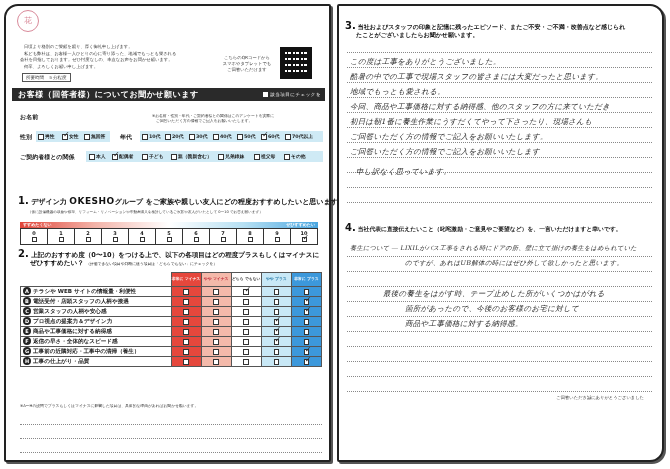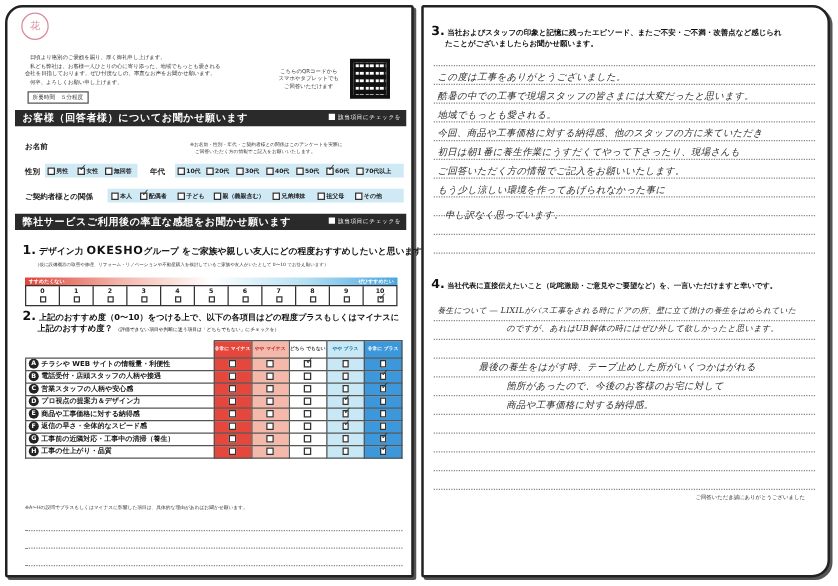--- a/index.html
+++ b/index.html
@@ -138,24 +138,20 @@
   <div class="label" style="left:20px;top:153px">ご契約者様との関係</div>
   <div class="opt-band" style="left:86px;top:151px;width:237px"></div>
   <div class="opt" style="left:89px;top:153px"><span class="box"></span><span>本人</span></div>
   <div class="opt" style="left:112px;top:153px"><span class="box checked"></span><span>配偶者</span></div>
   <div class="opt" style="left:142px;top:153px"><span class="box"></span><span>子ども</span></div>
   <div class="opt" style="left:171px;top:153px"><span class="box"></span><span>親（義親含む）</span></div>
   <div class="opt" style="left:218px;top:153px"><span class="box"></span><span>兄弟姉妹</span></div>
   <div class="opt" style="left:254px;top:153px"><span class="box"></span><span>祖父母</span></div>
   <div class="opt" style="left:284px;top:153px"><span class="box"></span><span>その他</span></div>
 
-  <div class="bar" style="top:171px">
-    <span>弊社サービスご利用後の率直な感想をお聞かせ願います</span>
-    <span class="check-note"><span class="cb"></span><span>該当項目にチェックを</span></span>
-  </div>
 
   <div class="q-title" style="left:18px;top:195px">
     <span class="q-num">1.</span>
     <span>デザイン力</span>
     <span class="q-brand">OKESHO</span><span>グループ をご家族や親しい友人にどの程度おすすめしたいと思いますか？</span>
   </div>
   <div class="note-small" style="left:28px;top:210px;font-size:3.6px">（仮に設備機器の取替や修理、リフォーム・リノベーションや不動産購入を検討しているご家族や友人がいたとして 0〜10 でお答え願います）</div>
 
   <div class="scale-bar">
     <span class="l">すすめたくない</span>
@@ -173,21 +169,21 @@
     <div class="scale-cell"><span>8</span><span class="box"></span></div>
     <div class="scale-cell"><span>9</span><span class="box"></span></div>
     <div class="scale-cell"><span>10</span><span class="box checked"></span></div>
   </div>
 
   <div class="q-title" style="left:18px;top:248px">
     <span class="q-num">2.</span>
     <span style="font-size:6.6px">上記のおすすめ度（0〜10）をつける上で、以下の各項目はどの程度プラスもしくはマイナスに</span>
   </div>
   <div class="q-title" style="left:30px;top:259px;font-size:6.6px">
-    <span>上記のおすすめ度？</span>
+    <span>ぜひすすめたい？</span>
     <span style="font-size:3.8px;font-weight:normal">（評価できない項目や判断に迷う項目は「どちらでもない」にチェックを）</span>
   </div>
 
   <table class="q2table">
     <tbody>
         <tr>
       <th style="border-top:none;border-left:none"></th>
       <th class="c0">非常に
 マイナス</th>
       <th class="c1">やや
@@ -291,21 +287,21 @@
     <div class="dotline" style="left:347px;top:172px;width:305px"></div>
     <div class="dotline" style="left:347px;top:187px;width:305px"></div>
     <div class="dotline" style="left:347px;top:202px;width:305px"></div>
 
     <div class="hand" style="left:350px;top:57px">この度は工事をありがとうございました。</div>
     <div class="hand" style="left:350px;top:72px">酷暑の中での工事で現場スタッフの皆さまには大変だったと思います。</div>
     <div class="hand" style="left:350px;top:87px">地域でもっとも愛される。</div>
     <div class="hand" style="left:350px;top:102px">今回、商品や工事価格に対する納得感、他のスタッフの方に来ていただき</div>
     <div class="hand" style="left:350px;top:117px">初日は朝1番に養生作業にうすだくてやって下さったり、現場さんも</div>
     <div class="hand" style="left:350px;top:132px">ご回答いただく方の情報でご記入をお願いいたします。</div>
-    <div class="hand" style="left:350px;top:147px">もう少し涼しい環境を作ってあげられなかった事に</div>
+    <div class="hand" style="left:350px;top:147px">ご回答いただく方の情報でご記入をお願いいたします</div>
     <div class="hand" style="left:356px;top:167px">申し訳なく思っています。</div>
   </div>
 
   <div class="q-title" style="left:345px;top:222px;font-size:5.8px">
     <span class="q-num">4.</span>
     <span>当社代表に直接伝えたいこと（叱咤激励・ご意見やご要望など）を、一言いただけますと幸いです。</span>
   </div>
 
   <div>
     <div class="dotline" style="left:347px;top:256px;width:305px"></div>

